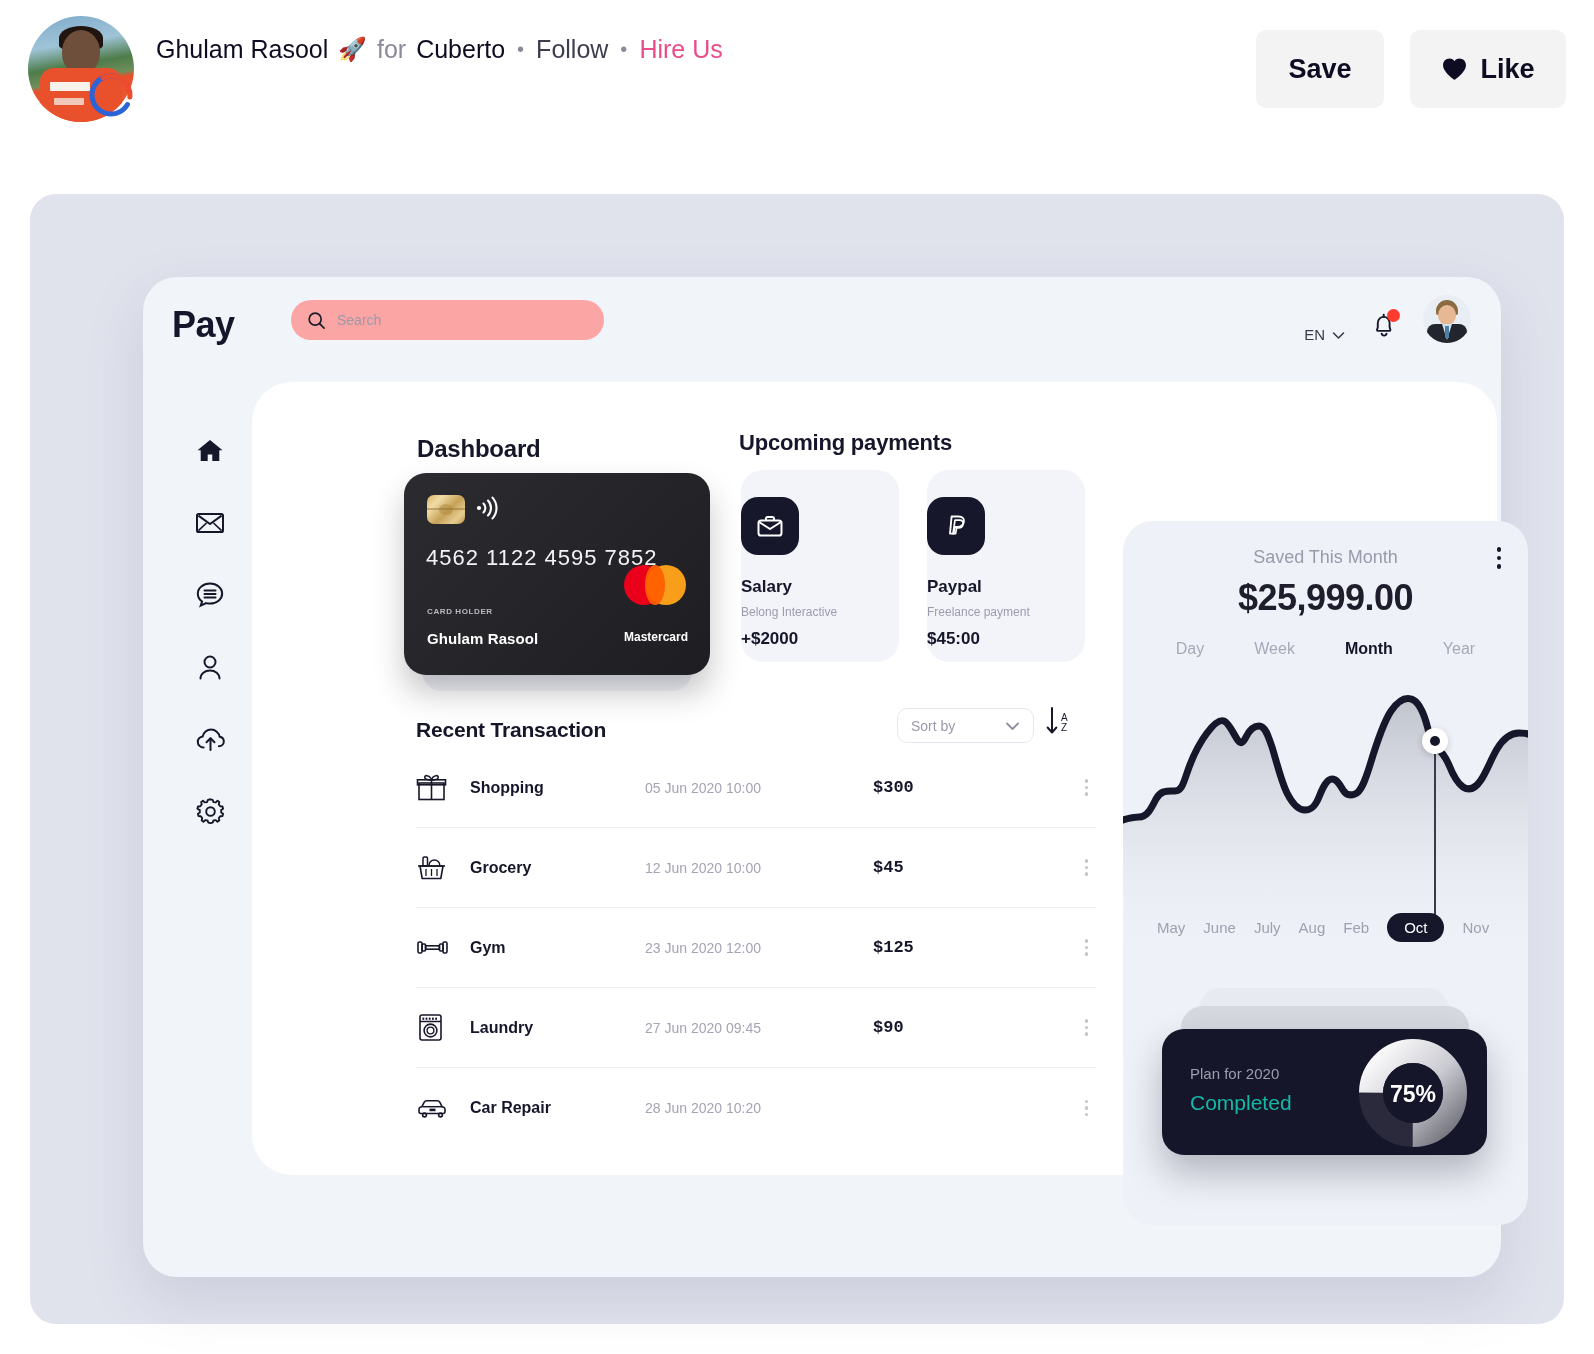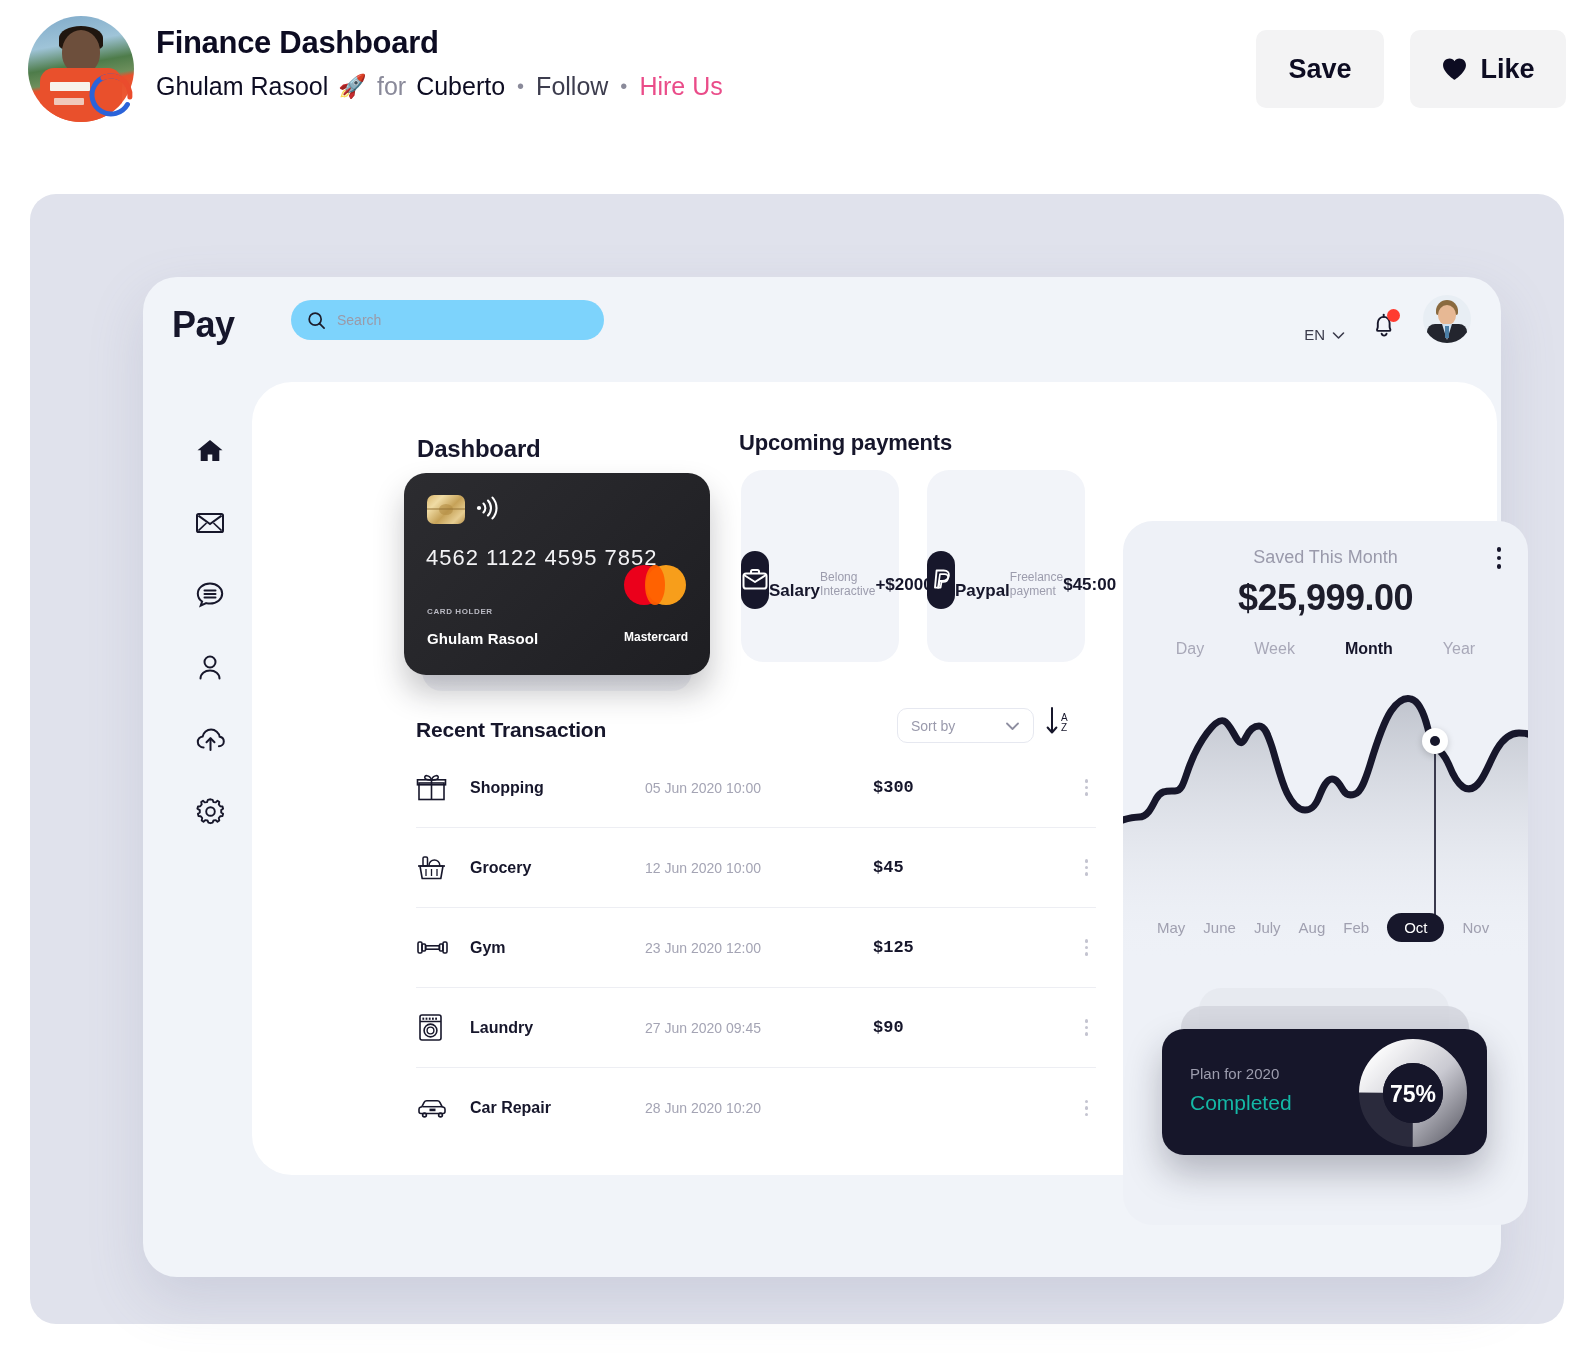--- a/index.html
+++ b/index.html
@@ -107,21 +107,21 @@
 
   
   .pay-logo {
     position: absolute; left: 29px; top: 27px;
     font-size: 36px; font-weight: 800; color: #16162b;
     letter-spacing: -0.5px;
   }
   .searchbar {
     position: absolute; left: 148px; top: 23px;
     width: 313px; height: 40px;
-    background: #7dd3fc; border-radius: 20px;
+    background: #fca5a5; border-radius: 20px;
     display: flex; align-items: center; padding: 8px 16px; gap: 11px;
   }
   .searchbar .s-ico { flex: none; display:flex; }
   .searchbar input {
     border: none; outline: none; background: transparent;
     font-family: "Liberation Sans", sans-serif;
     font-size: 14px; color: #4a4a58; width: 100%;
   }
   .searchbar input::placeholder { color: #9a9aa8; }
 
@@ -210,21 +210,21 @@
   .cc-mc .c1 { position:absolute; left:0; top:0; width:40px; height:40px; border-radius:50%; background:#eb001b; }
   .cc-mc .c2 { position:absolute; right:0; top:0; width:40px; height:40px; border-radius:50%; background:#f79e1b; }
   .cc-mc .c3 { position:absolute; left:21px; top:0; width:20px; height:40px; background:#ff5f00; opacity:.95;
                border-radius: 0; clip-path: ellipse(50% 50% at 50% 50%); }
 
   
   .pay-tile {
     position: absolute; top: 88px;
     width: 158px; height: 192px;
     background: #f2f4f9; border-radius: 22px;
-    display: flex; flex-direction: row; align-items: center;
+    display: flex; flex-direction: column; align-items: flex-start;
     padding-top: 27px;
   }
   .pay-tile.salary { left: 489px; }
   .pay-tile.paypal { left: 675px; }
   .pt-icon {
     width: 58px; height: 58px; border-radius: 17px; background: #17172b;
     display: flex; align-items: center; justify-content: center;
   }
   .pt-name { margin-top: 22px; font-size: 17px; font-weight: 700; color: #16162b; }
   .pt-sub { margin-top: 8px; font-size: 12px; color: #9c9cad; }
@@ -352,21 +352,20 @@
       </div>
       <div class="brand-badge">
         <svg width="54" height="54" viewBox="0 0 54 54">
           <circle cx="27" cy="27" r="19" fill="none" stroke="#2b63d9" stroke-width="5" stroke-linecap="round" stroke-dasharray="88 200" transform="rotate(30 27 27)"></circle>
           <circle cx="27" cy="27" r="19" fill="none" stroke="#ea4c2d" stroke-width="5" stroke-linecap="round" stroke-dasharray="40 200" transform="rotate(-115 27 27)"></circle>
         </svg>
       </div>
     </div>
 
     <div class="author-text">
-      <div class="shot-title">Finance Dashboard</div>
       <div class="shot-byline">
         <span class="author-name">Ghulam Rasool</span>
         <span class="rocket">🚀</span>
         <span class="muted">for</span>
         <span class="for-team">Cuberto</span>
         <span class="dot">•</span>
         <span class="follow">Follow</span>
         <span class="dot">•</span>
         <span class="hire">Hire Us</span>
       </div>

